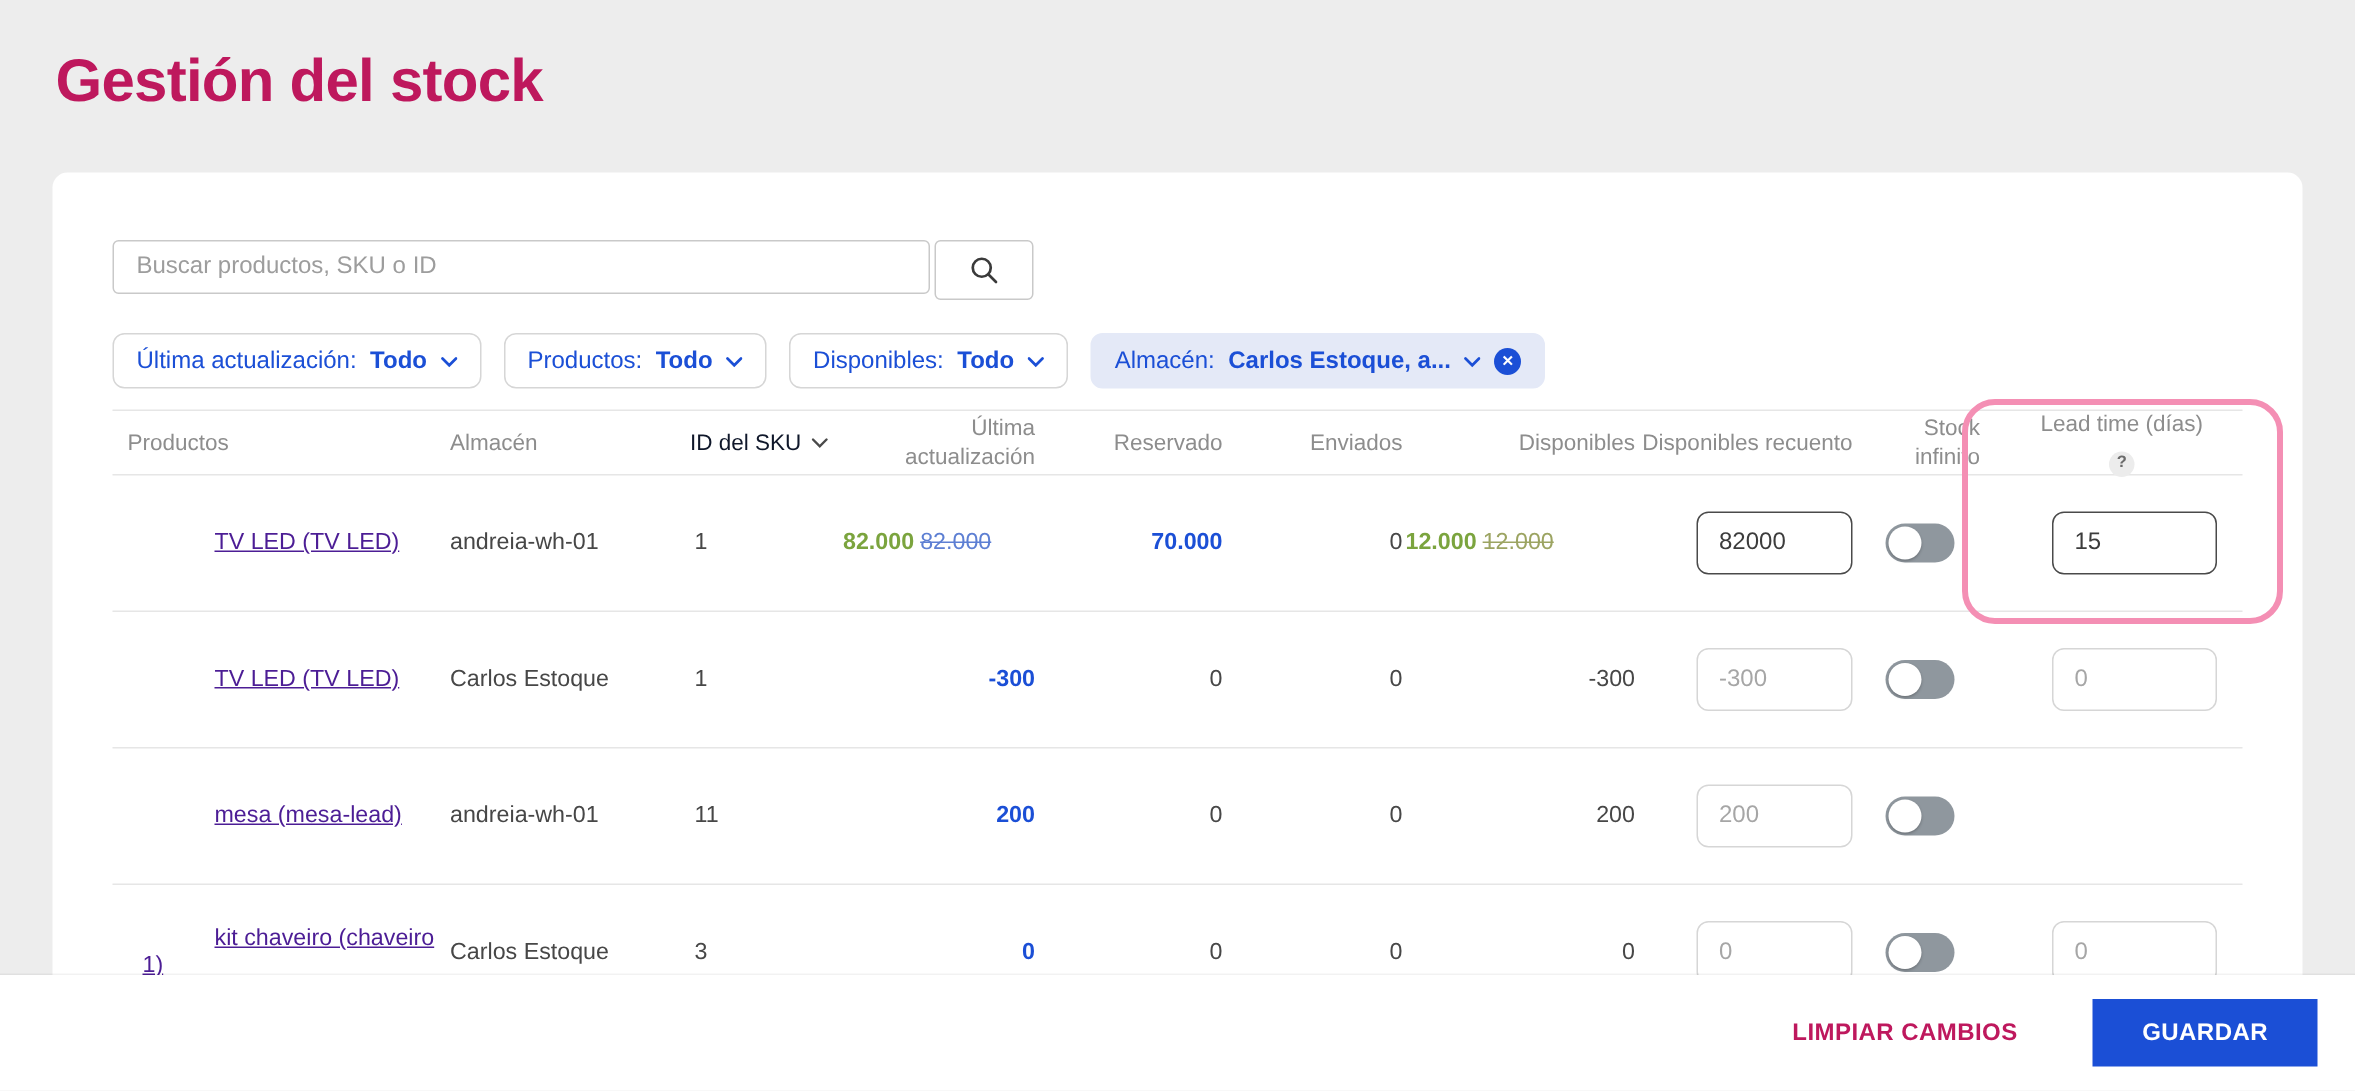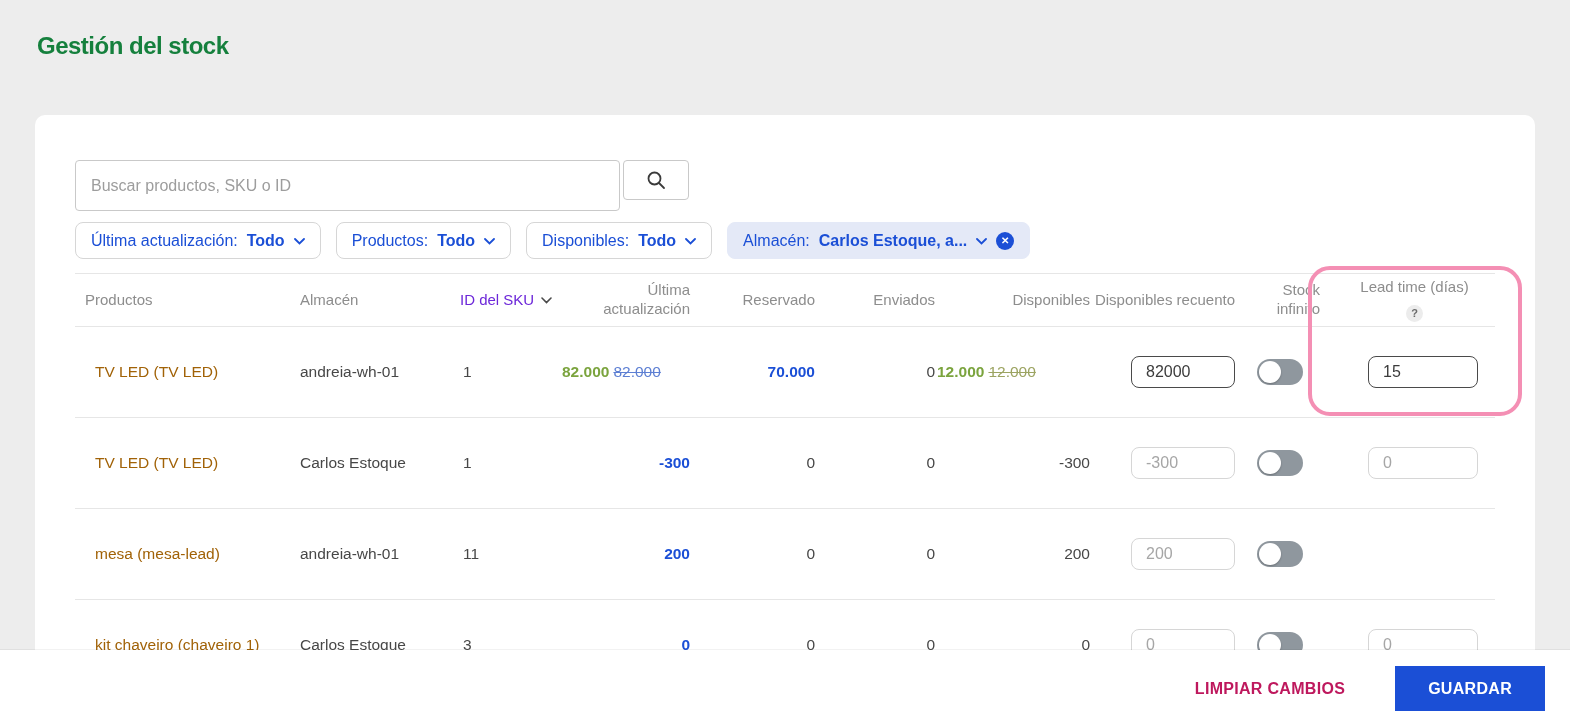--- a/index.html
+++ b/index.html
@@ -9,40 +9,40 @@
     background: #ededed;
     font-family: "Liberation Sans", sans-serif;
     overflow: hidden;
     color: #474747;
   }
 
   
   .page-title {
     position: absolute;
     left: 37px; top: 32px;
-    font-size: 24px;
+    font-size: 40px;
     font-weight: 800;
     letter-spacing: -0.5px;
-    color: #15803d;
+    color: #be185d;
   }
 
   
   .card {
     position: absolute;
     left: 35px; top: 115px;
     width: 1500px; height: 600px;
     background: #ffffff;
     border-radius: 10px;
     padding: 45px 40px 0 40px;
   }
 
   
   .search-row { display: flex; align-items: stretch; gap: 3px; height: 40px; }
   .search-input {
-    width: 545px; height: 51px;
+    width: 545px; height: 36px;
     border: 1px solid #c9c9c9;
     border-radius: 4px;
     padding: 0 15px;
     font-size: 16px;
     color: #3c3c3c;
     font-family: "Liberation Sans", sans-serif;
     outline: none;
   }
   .search-input::placeholder { color: #9d9d9d; }
   .search-button {
@@ -82,30 +82,30 @@
   }
 
   
   .table { margin-top: 14px; }
   .grid {
     display: grid;
     grid-template-columns: 215px 160px 112px 130px 125px 120px 155px 145px 85px 173px;
     align-items: center;
   }
   .thead {
-    height: 54px;
+    height: 44px;
     border-top: 1px solid #e6e6e6;
     border-bottom: 1px solid #e6e6e6;
     color: #8d8d8d;
     font-size: 15px;
     line-height: 1.25;
   }
   .th { padding-left: 10px; }
   .th.right { text-align: right; padding-left: 0; padding-right: 2px; }
-  .th-sku { display: flex; align-items: center; gap: 7px; color: #6d28d9; cursor: pointer; }
+  .th-sku { display: flex; align-items: center; gap: 7px; color: #0f172a; cursor: pointer; }
   .th-lead { display: flex; align-items: center; gap: 8px; padding-left: 12px; flex-direction: column; }
   .help-icon {
     width: 17px; height: 17px;
     border-radius: 50%;
     background: #ececec;
     color: #6b6b6b;
     font-size: 11px; font-weight: 700;
     display: inline-flex; align-items: center; justify-content: center;
     cursor: pointer;
   }
@@ -114,31 +114,33 @@
     min-height: 91px;
     border-bottom: 1px solid #e6e6e6;
     font-size: 15.5px;
     color: #474747;
   }
   .cell { padding-left: 10px; }
   .cell.right { text-align: right; padding-left: 0; padding-right: 2px; }
   .cell.product { padding-left: 20px; }
   .cell.sku { padding-left: 13px; }
   .product-link {
-    color: #a16207;
-    cursor: pointer;
+    color: #4c1d95;
+    text-decoration: underline;
+    cursor: pointer;
+    margin-left: 48px;
   }
   .stack { display: flex; flex-direction: row; align-items: flex-end; gap: 4px; padding-right: 2px; }
   .val-new { color: #7ba43e; font-weight: 700; }
   .val-old-blue { color: #5d7fd3; text-decoration: line-through; }
   .val-old-olive { color: #9ca462; text-decoration: line-through; }
   .blue-bold { color: #1b4fd6; font-weight: 700; }
 
   .num-input {
-    width: 104px; height: 32px;
+    width: 104px; height: 42px;
     border: 1px solid #d6d6d6;
     border-radius: 8px;
     padding: 0 14px;
     font-size: 16px;
     color: #a6a6a6;
     font-family: "Liberation Sans", sans-serif;
     background: #fff;
     outline: none;
   }
   .num-input.edited { border-color: #4a4a4a; color: #3c3c3c; }

